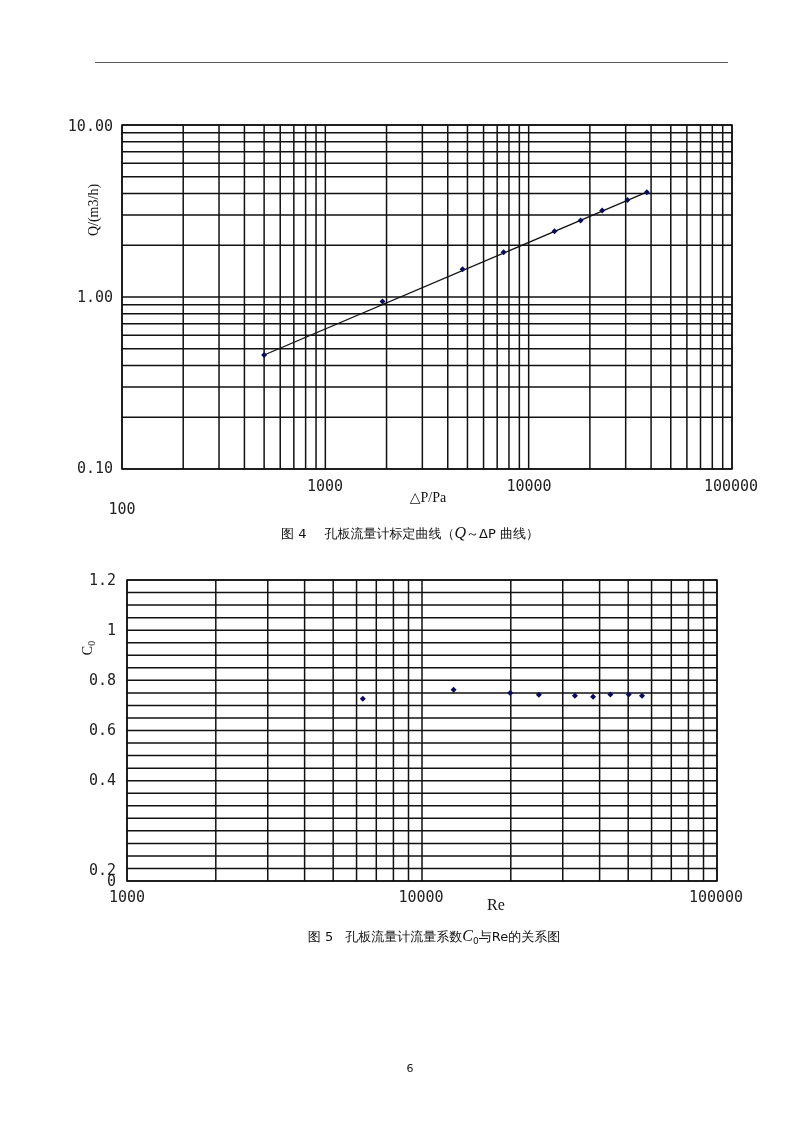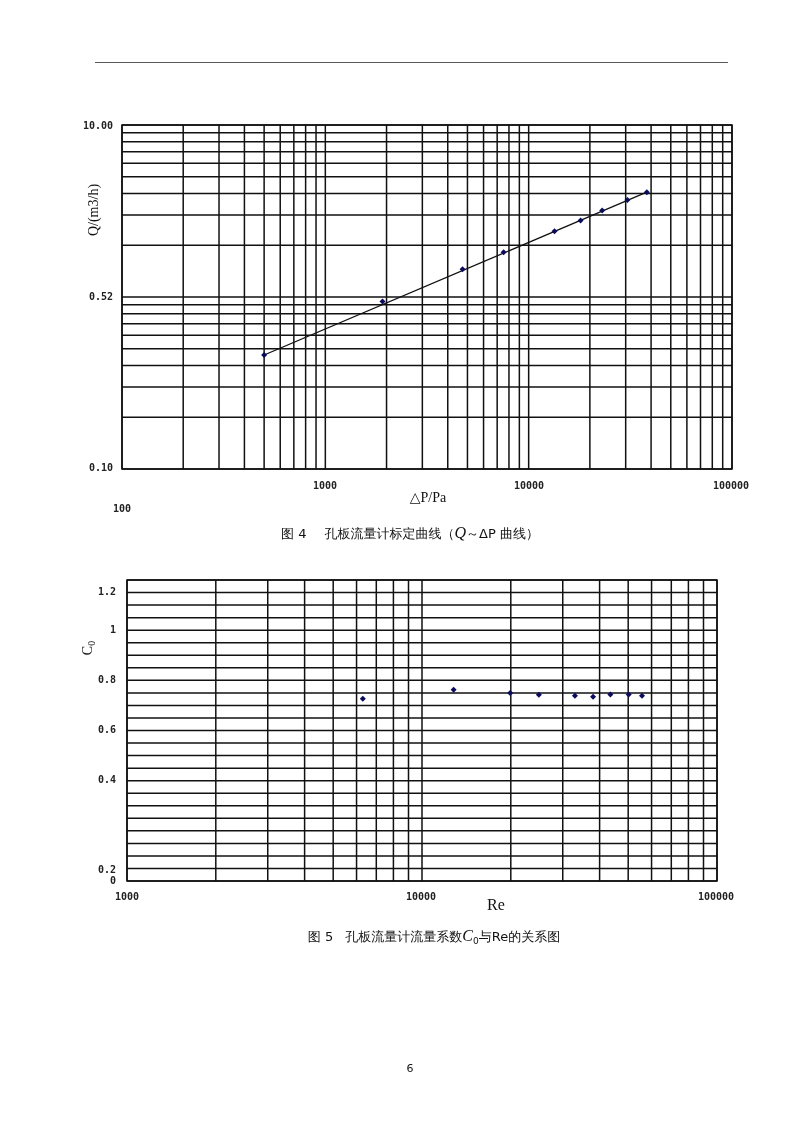--- a/index.html
+++ b/index.html
@@ -5,21 +5,21 @@
   html, body { margin:0; padding:0; background:#ffffff; }
   body { width:794px; height:1123px; position:relative; overflow:hidden;
          font-family:"DejaVu Sans", sans-serif; color:#111; }
   .header-rule { position:absolute; left:95px; top:62px; width:633px; height:0;
                  border-top:1.5px solid #5a5a5a; }
   .plot { position:absolute; }
   .plot svg { position:absolute; left:0; top:0; overflow:visible; }
   .lbl { position:absolute; white-space:nowrap; line-height:1; }
   .c { transform:translate(-50%,-50%); }
   .r { transform:translate(-100%,-50%); }
-  .tick { font-family:"DejaVu Sans Mono", monospace; font-size:10px; color:#222;font-weight:bold; }
+  .tick { font-family:"DejaVu Sans Mono", monospace; font-size:15px; color:#222; }
   .axis-title { font-family:"Liberation Serif", serif; font-size:14px; color:#111; }
   .rot { transform:translate(-50%,-50%) rotate(-90deg); }
   .caption { font-family:"DejaVu Sans", sans-serif; font-size:13px; color:#111; }
   .caption .var { font-family:"Liberation Serif", serif; font-style:italic; font-size:16px; }
   .caption .gap { display:inline-block; width:18px; }
   .sub { font-size:0.7em; vertical-align:-0.3em; }
   .page-num { font-size:11px; }
 </style>
 </head>
 <body>
@@ -86,21 +86,21 @@
         <polygon points="381.61497849414246,124.26772126656715 384.61497849414246,127.26772126656715 381.61497849414246,130.26772126656715 378.61497849414246,127.26772126656715" fill="#0b0b5c"></polygon>
         <polygon points="432.51130900084416,103.29306867712265 435.51130900084416,106.29306867712265 432.51130900084416,109.29306867712265 429.51130900084416,106.29306867712265" fill="#0b0b5c"></polygon>
         <polygon points="458.5720760376723,92.62429510209088 461.5720760376723,95.62429510209088 458.5720760376723,98.62429510209088 455.5720760376723,95.62429510209088" fill="#0b0b5c"></polygon>
         <polygon points="480.2179933235772,82.58253536267762 483.2179933235772,85.58253536267762 480.2179933235772,88.58253536267762 477.2179933235772,85.58253536267762" fill="#0b0b5c"></polygon>
         <polygon points="505.43002338458786,71.87743694864065 508.43002338458786,74.87743694864065 505.43002338458786,77.87743694864065 502.43002338458786,74.87743694864065" fill="#0b0b5c"></polygon>
         <polygon points="524.7880783873758,64.14976161326211 527.7880783873758,67.14976161326211 524.7880783873758,70.14976161326211 521.7880783873758,67.14976161326211" fill="#0b0b5c"></polygon>
       </svg>
     </div>
 
   <span class="lbl r tick" style="left:113px; top:126px;">10.00</span>
-  <span class="lbl r tick" style="left:113px; top:297px;">0.52</span>
+  <span class="lbl r tick" style="left:113px; top:297px;">1.00</span>
   <span class="lbl r tick" style="left:113px; top:468px;">0.10</span>
 
   <span class="lbl c tick" style="left:122px; top:486px;margin-top:23px;">100</span>
   <span class="lbl c tick" style="left:325px; top:486px;">1000</span>
   <span class="lbl c tick" style="left:529px; top:486px;">10000</span>
   <span class="lbl c tick" style="left:731px; top:486px;">100000</span>
 
   <span class="lbl c axis-title" style="left:428px; top:498px;">△P/Pa</span>
   <span class="lbl rot axis-title" style="left:94px; top:210px;">Q/(m3/h)</span>
 
@@ -164,21 +164,21 @@
         <polygon points="383.16165754086336,109.875 386.16165754086336,112.875 383.16165754086336,115.875 380.16165754086336,112.875" fill="#0b0b5c"></polygon>
         <polygon points="411.8788073932422,111.63083333333333 414.8788073932422,114.63083333333333 411.8788073932422,117.63083333333333 408.8788073932422,114.63083333333333" fill="#0b0b5c"></polygon>
         <polygon points="447.9616122639767,112.63416666666666 450.9616122639767,115.63416666666666 447.9616122639767,118.63416666666666 444.9616122639767,115.63416666666666" fill="#0b0b5c"></polygon>
         <polygon points="466.036161001959,113.63749999999999 469.036161001959,116.63749999999999 466.036161001959,119.63749999999999 463.036161001959,116.63749999999999" fill="#0b0b5c"></polygon>
         <polygon points="483.3543308016179,111.38 486.3543308016179,114.38 483.3543308016179,117.38 480.3543308016179,114.38" fill="#0b0b5c"></polygon>
         <polygon points="501.7075965577808,111.38 504.7075965577808,114.38 501.7075965577808,117.38 498.7075965577808,114.38" fill="#0b0b5c"></polygon>
         <polygon points="515.02728257625,112.63416666666666 518.02728257625,115.63416666666666 515.02728257625,118.63416666666666 512.02728257625,115.63416666666666" fill="#0b0b5c"></polygon>
       </svg>
     </div>
 
-  <span class="lbl r tick" style="left:116px; top:580px;margin-top:12px;">1.2</span>
+  <span class="lbl r tick" style="left:116px; top:580px;">1.2</span>
   <span class="lbl r tick" style="left:116px; top:630px;">1</span>
   <span class="lbl r tick" style="left:116px; top:680px;">0.8</span>
   <span class="lbl r tick" style="left:116px; top:730px;">0.6</span>
   <span class="lbl r tick" style="left:116px; top:780px;">0.4</span>
   <span class="lbl r tick" style="left:116px; top:870px;text-align:center;">0.2</span>
   <span class="lbl r tick" style="left:116px; top:881px;">0</span>
 
   <span class="lbl c tick" style="left:127px; top:897px;">1000</span>
   <span class="lbl c tick" style="left:421px; top:897px;">10000</span>
   <span class="lbl c tick" style="left:716px; top:897px;">100000</span>

